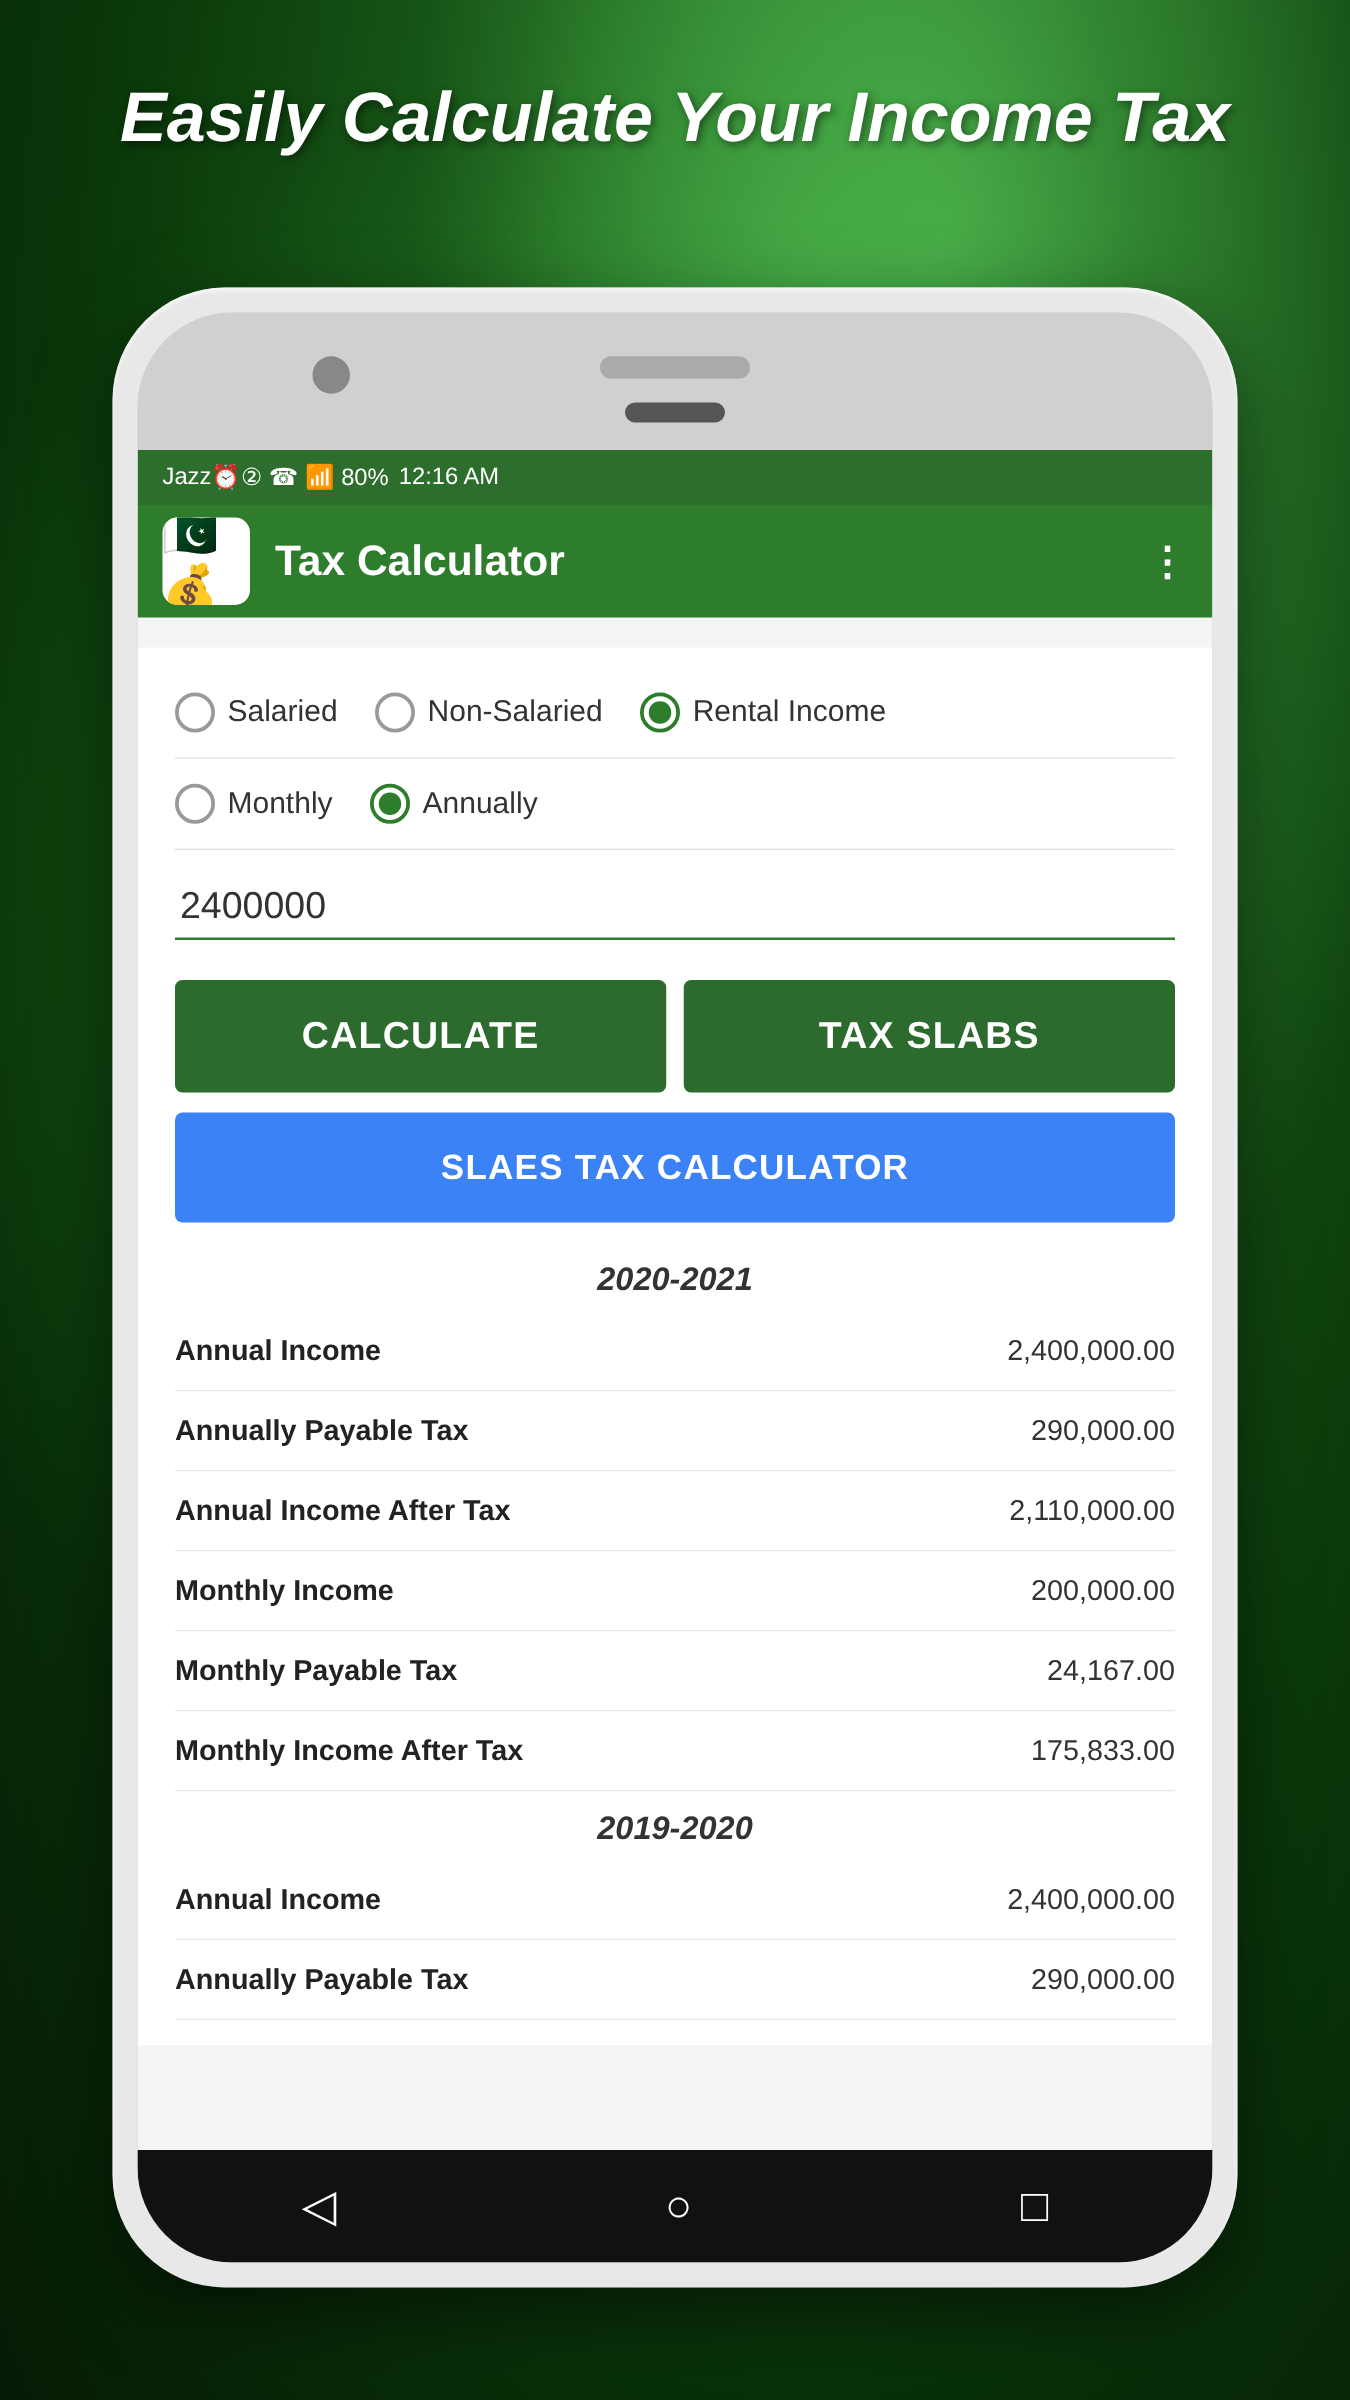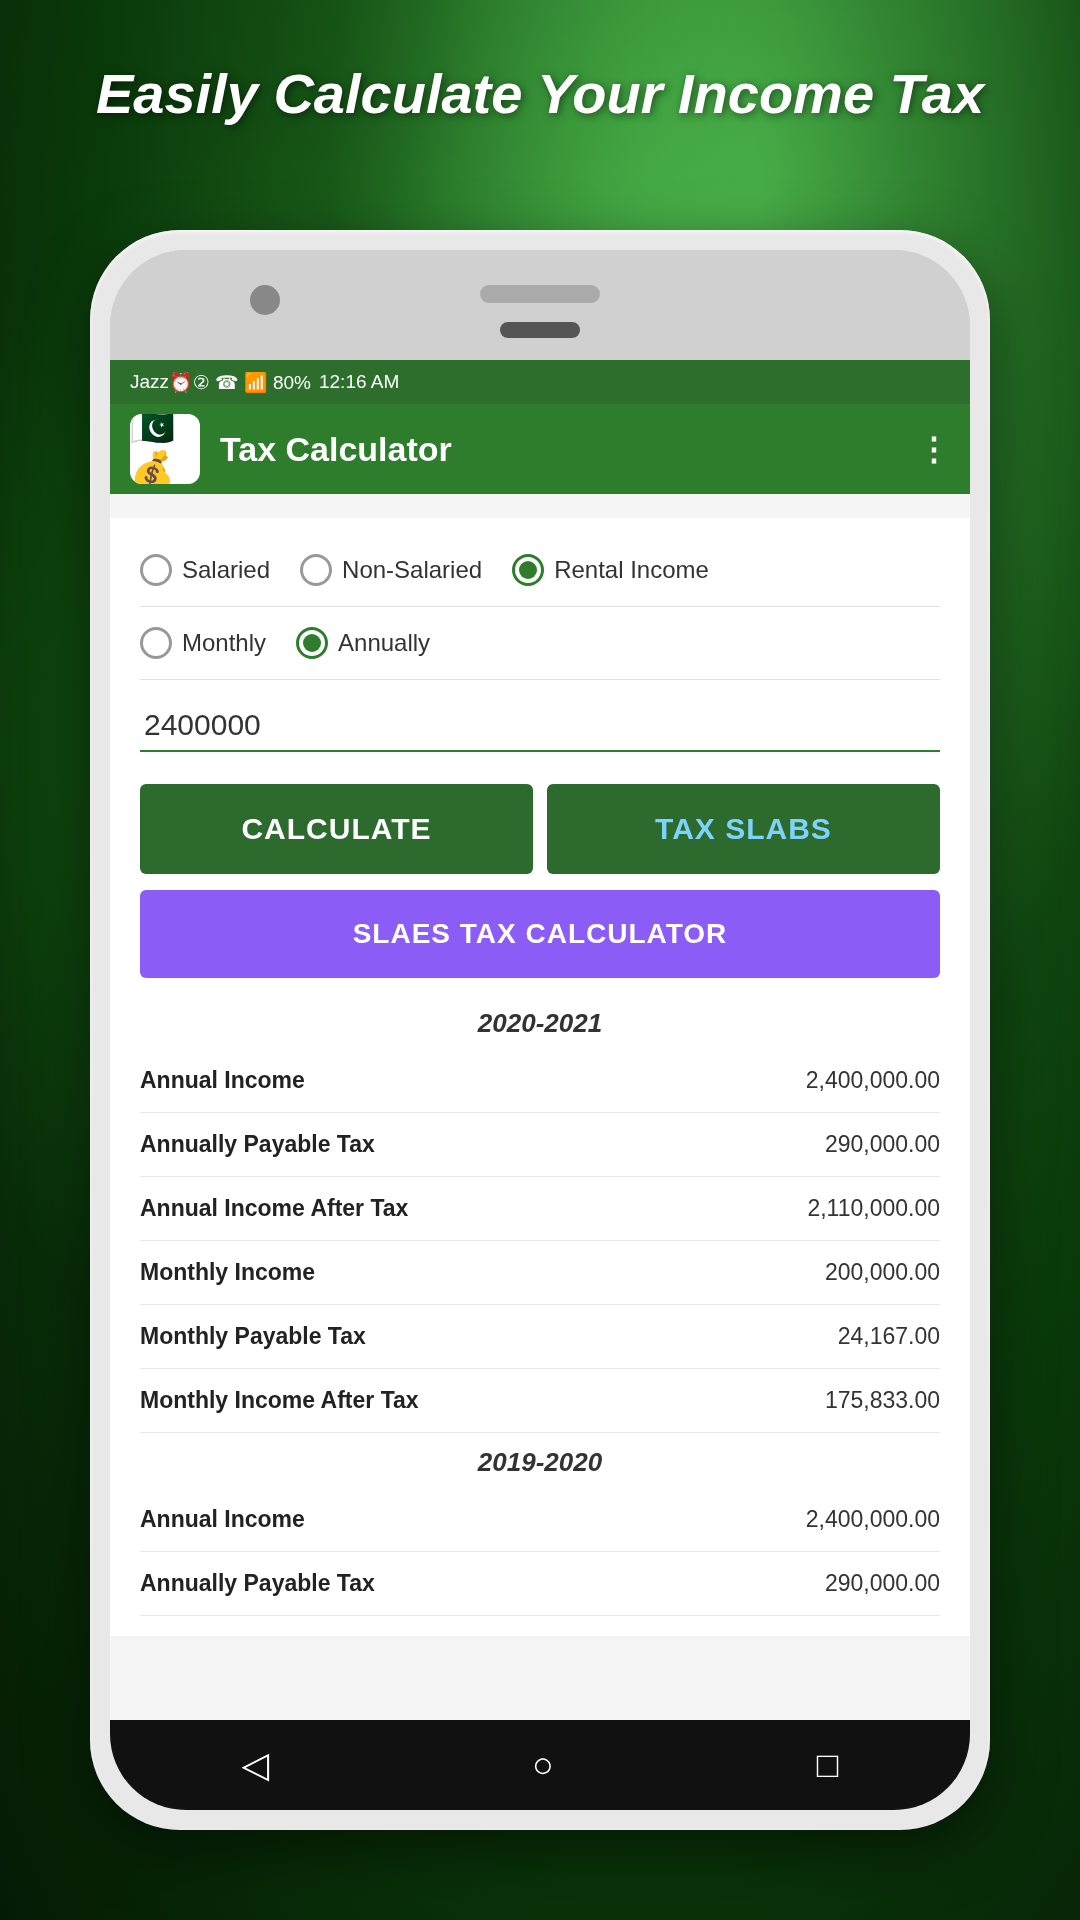--- a/index.html
+++ b/index.html
@@ -239,33 +239,33 @@
       font-size: 30px;
       font-weight: bold;
       border-radius: 6px;
       cursor: pointer;
       letter-spacing: 1px;
     }
 
     .btn-taxslabs {
       flex: 1;
       background: #2d6a2d;
-      color: #7dd3fc;
+      color: #ffffff;
       border: none;
       padding: 28px 0;
       font-size: 30px;
       font-weight: bold;
       border-radius: 6px;
       cursor: pointer;
       letter-spacing: 1px;
     }
 
     .btn-sales {
       width: 100%;
-      background: #8b5cf6;
+      background: #3b82f6;
       color: white;
       border: none;
       padding: 28px 0;
       font-size: 28px;
       font-weight: bold;
       border-radius: 6px;
       cursor: pointer;
       letter-spacing: 1px;
       margin-bottom: 16px;
     }

